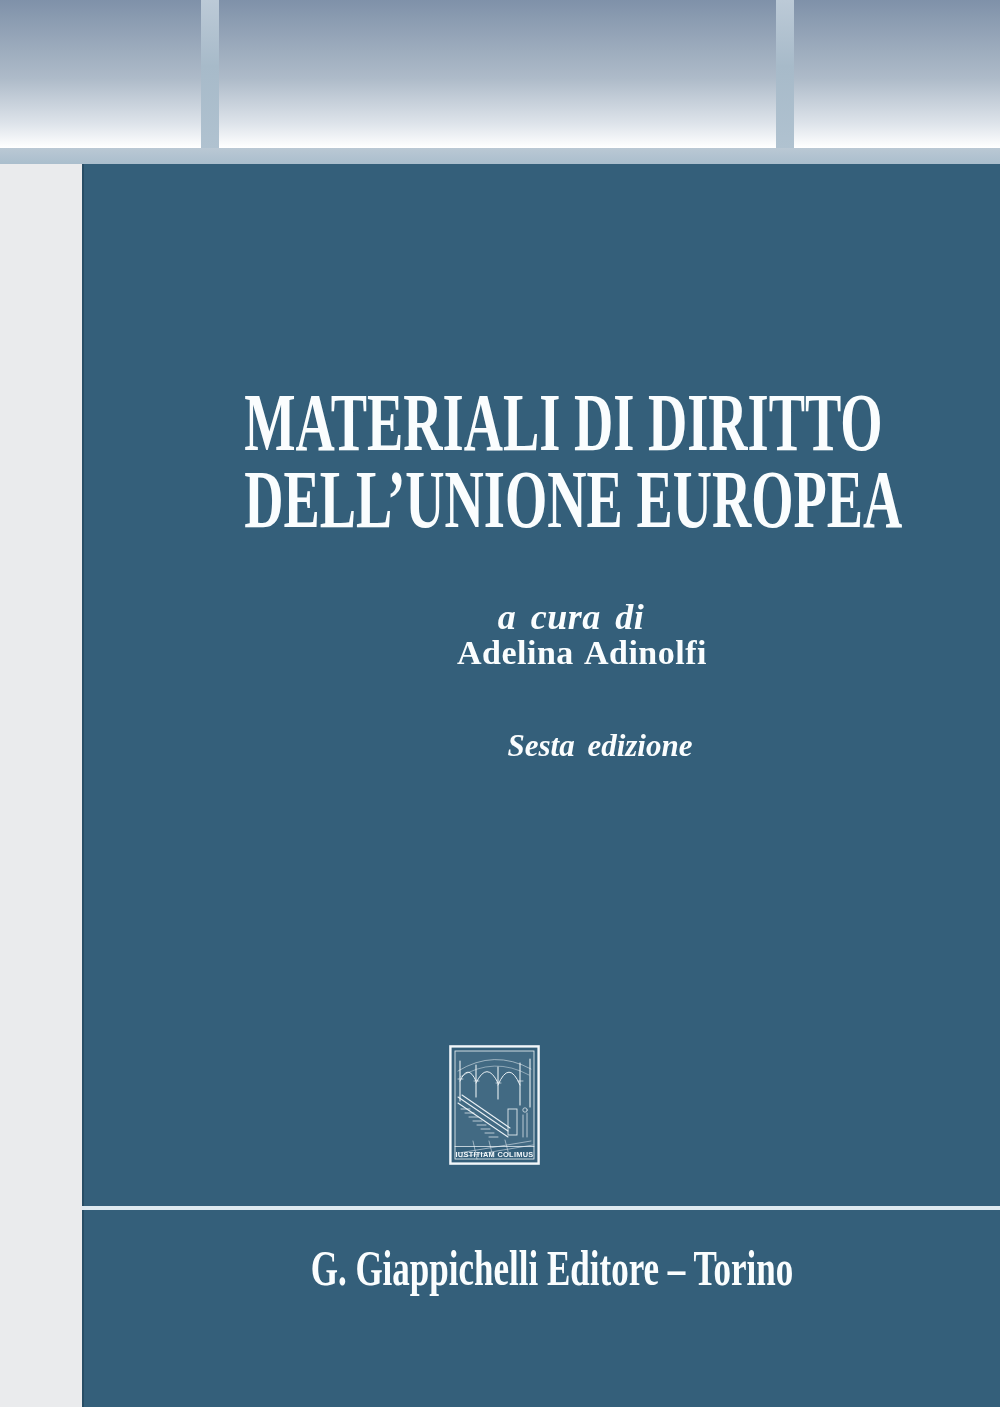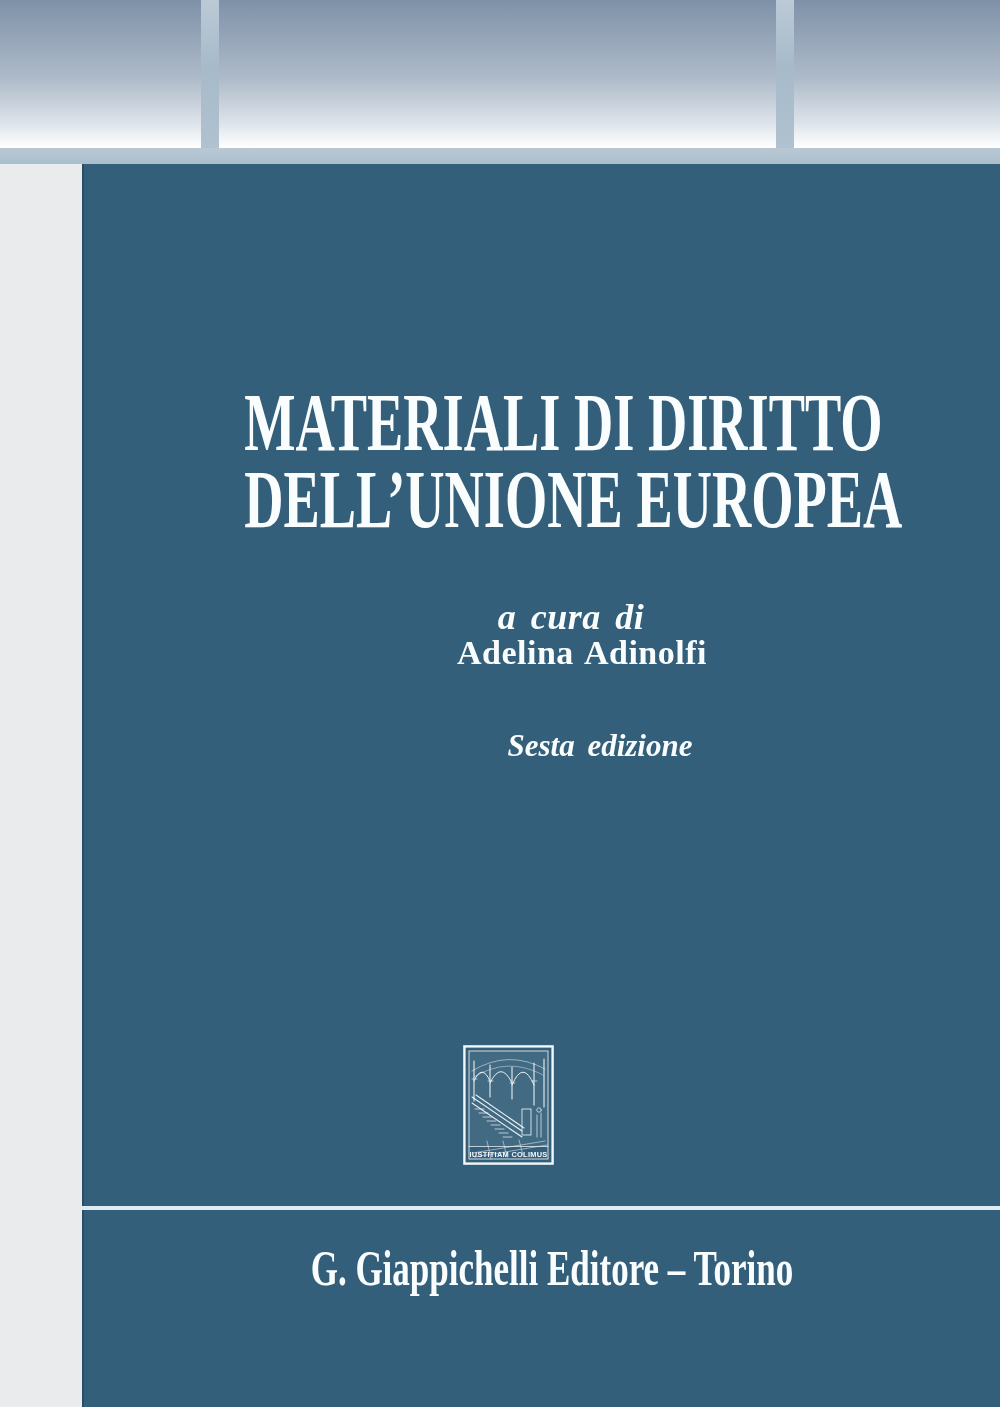--- a/index.html
+++ b/index.html
@@ -54,21 +54,21 @@
     text-align:center;font-weight:bold;
     font-size:34px;line-height:1;letter-spacing:.5px;word-spacing:3px;margin-left:30px;
   }
   .edition{
     position:absolute;left:0;top:566px;width:100%;
     text-align:center;font-weight:bold;font-style:italic;
     font-size:31px;line-height:1;word-spacing:5px;padding-left:48px;
   }
 
   .emblem{
-    position:absolute;left:381px;top:881px;width:91px;height:120px;
+    position:absolute;left:367px;top:881px;width:91px;height:120px;
   }
   .emblem svg{display:block;width:91px;height:120px;}
 
   .divider{
     position:absolute;left:0;top:1042px;width:100%;height:4px;
     background:#dfeaf1;
   }
 
   .publisher{
     position:absolute;left:0;top:1079px;width:100%;

